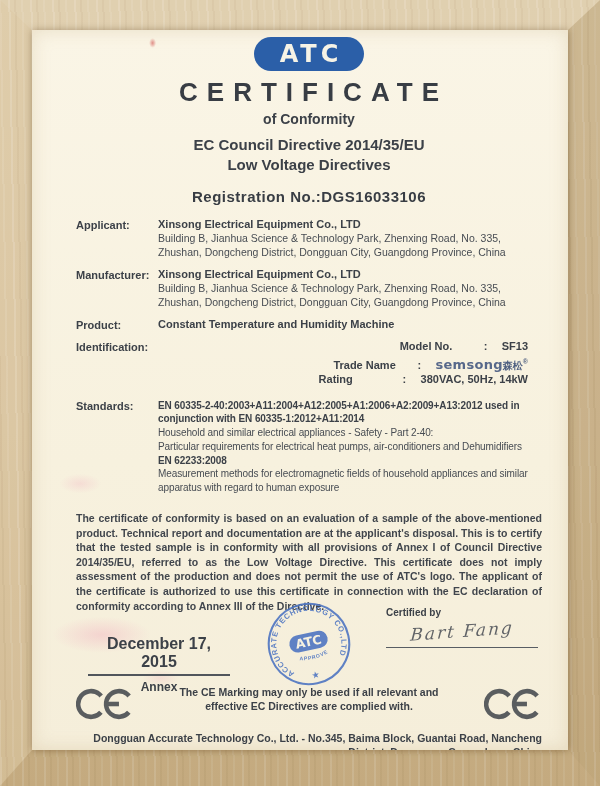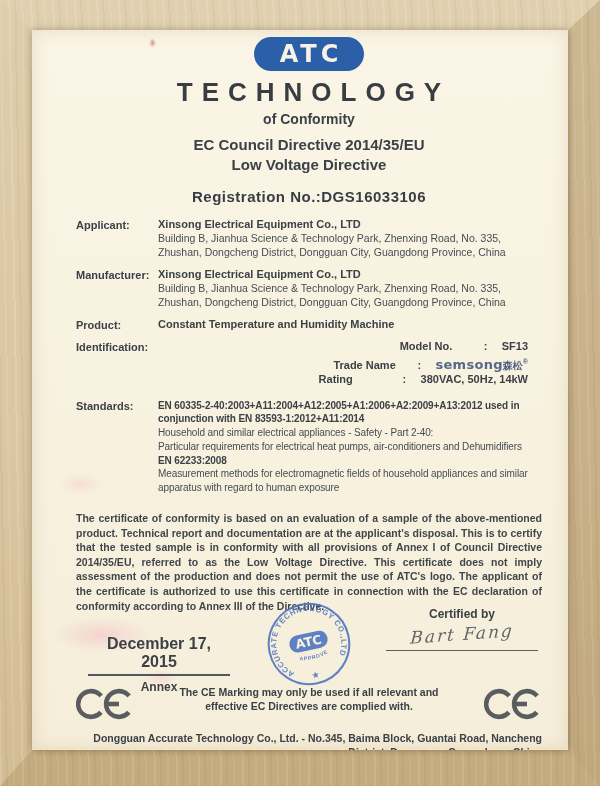--- a/index.html
+++ b/index.html
@@ -80,21 +80,21 @@
     text-align:justify;color:#41464d;
   }
 
   
   .cert-zone{position:relative;height:64px;margin-top:2px;}
   .date-block{position:absolute;left:12px;top:20px;width:142px;}
   .date-value{font-weight:bold;font-size:16px;text-align:center;color:#3c4148;
     border-bottom:2px solid #51565c;padding-bottom:3px;}
   .date-label{margin-top:4px;font-weight:bold;font-size:12px;text-align:center;color:#3c4148;}
   .certified-block{position:absolute;right:4px;top:-8px;width:152px;}
-  .certified-label{font-weight:bold;font-size:12px;text-align:center;color:#3c4148;}
+  .certified-label{font-weight:bold;font-size:10px;color:#3c4148;}
   .signature{
     display:block;text-align:center;margin-top:3px;height:26px;
     font-family:"DejaVu Serif",serif;font-style:italic;font-size:17px;
     color:rgba(55,60,70,.78);letter-spacing:2px;
     transform:rotate(-4deg) skewX(-8deg);
   }
   .sig-line{border-bottom:1.5px solid #585d63;margin-top:0px;}
   .stamp{position:absolute;left:50%;top:-14px;transform:translateX(-50%);width:86px;height:86px;z-index:3;opacity:.9;}
 
   
@@ -109,24 +109,24 @@
 <body>
 
 <div class="frame-bevel"></div>
 
 <div class="paper">
   <div class="inner">
 
     <div class="logo-pill">
       <span>ATC</span>
     </div>
-    <div class="cert-title">TECHNOLOGY</div>
+    <div class="cert-title">CERTIFICATE</div>
     <div class="cert-sub">of Conformity</div>
     <div class="directive1">EC Council Directive 2014/35/EU</div>
-    <div class="directive2">Low Voltage Directive</div>
+    <div class="directive2">Low Voltage Directives</div>
     <div class="registration">Registration No.:DGS16033106</div>
 
     <div class="rows">
       <div class="frow">
         <div class="flabel">Applicant:</div>
         <div class="fvalue">
           <div class="company">Xinsong Electrical Equipment Co., LTD</div>
           <div class="address">Building B, Jianhua Science &amp; Technology Park, Zhenxing Road, No. 335, Zhushan, Dongcheng District, Dongguan City, Guangdong Province, China</div>
         </div>
       </div>
@@ -165,21 +165,21 @@
             <span class="ident-name">Rating</span>
             <span class="ident-colon">:</span>
             <span class="ident-value">380VAC, 50Hz, 14kW</span>
           </div>
         </div>
       </div>
 
       <div class="frow" style="margin-bottom:16px;">
         <div class="flabel">Standards:</div>
         <div class="fvalue">
-          <div class="std-line b">EN 60335-2-40:2003+A11:2004+A12:2005+A1:2006+A2:2009+A13:2012 used in conjunction with EN 83593-1:2012+A11:2014</div>
+          <div class="std-line b">EN 60335-2-40:2003+A11:2004+A12:2005+A1:2006+A2:2009+A13:2012 used in conjunction with EN 60335-1:2012+A11:2014</div>
           <div class="std-line">Household and similar electrical appliances - Safety - Part 2-40:</div>
           <div class="std-line">Particular requirements for electrical heat pumps, air-conditioners and Dehumidifiers</div>
           <div class="std-line b">EN 62233:2008</div>
           <div class="std-line">Measurement methods for electromagnetic fields of household appliances and similar apparatus with regard to human exposure</div>
         </div>
       </div>
     </div>
 
     <div class="declaration">The certificate of conformity is based on an evaluation of a sample of the above-mentioned product. Technical report and documentation are at the applicant's disposal. This is to certify that the tested sample is in conformity with all provisions of Annex I of Council Directive 2014/35/EU, referred to as the Low Voltage Directive. This certificate does not imply assessment of the production and does not permit the use of ATC's logo. The applicant of the certificate is authorized to use this certificate in connection with the EC declaration of conformity according to Annex III of the Directive.</div>
 

